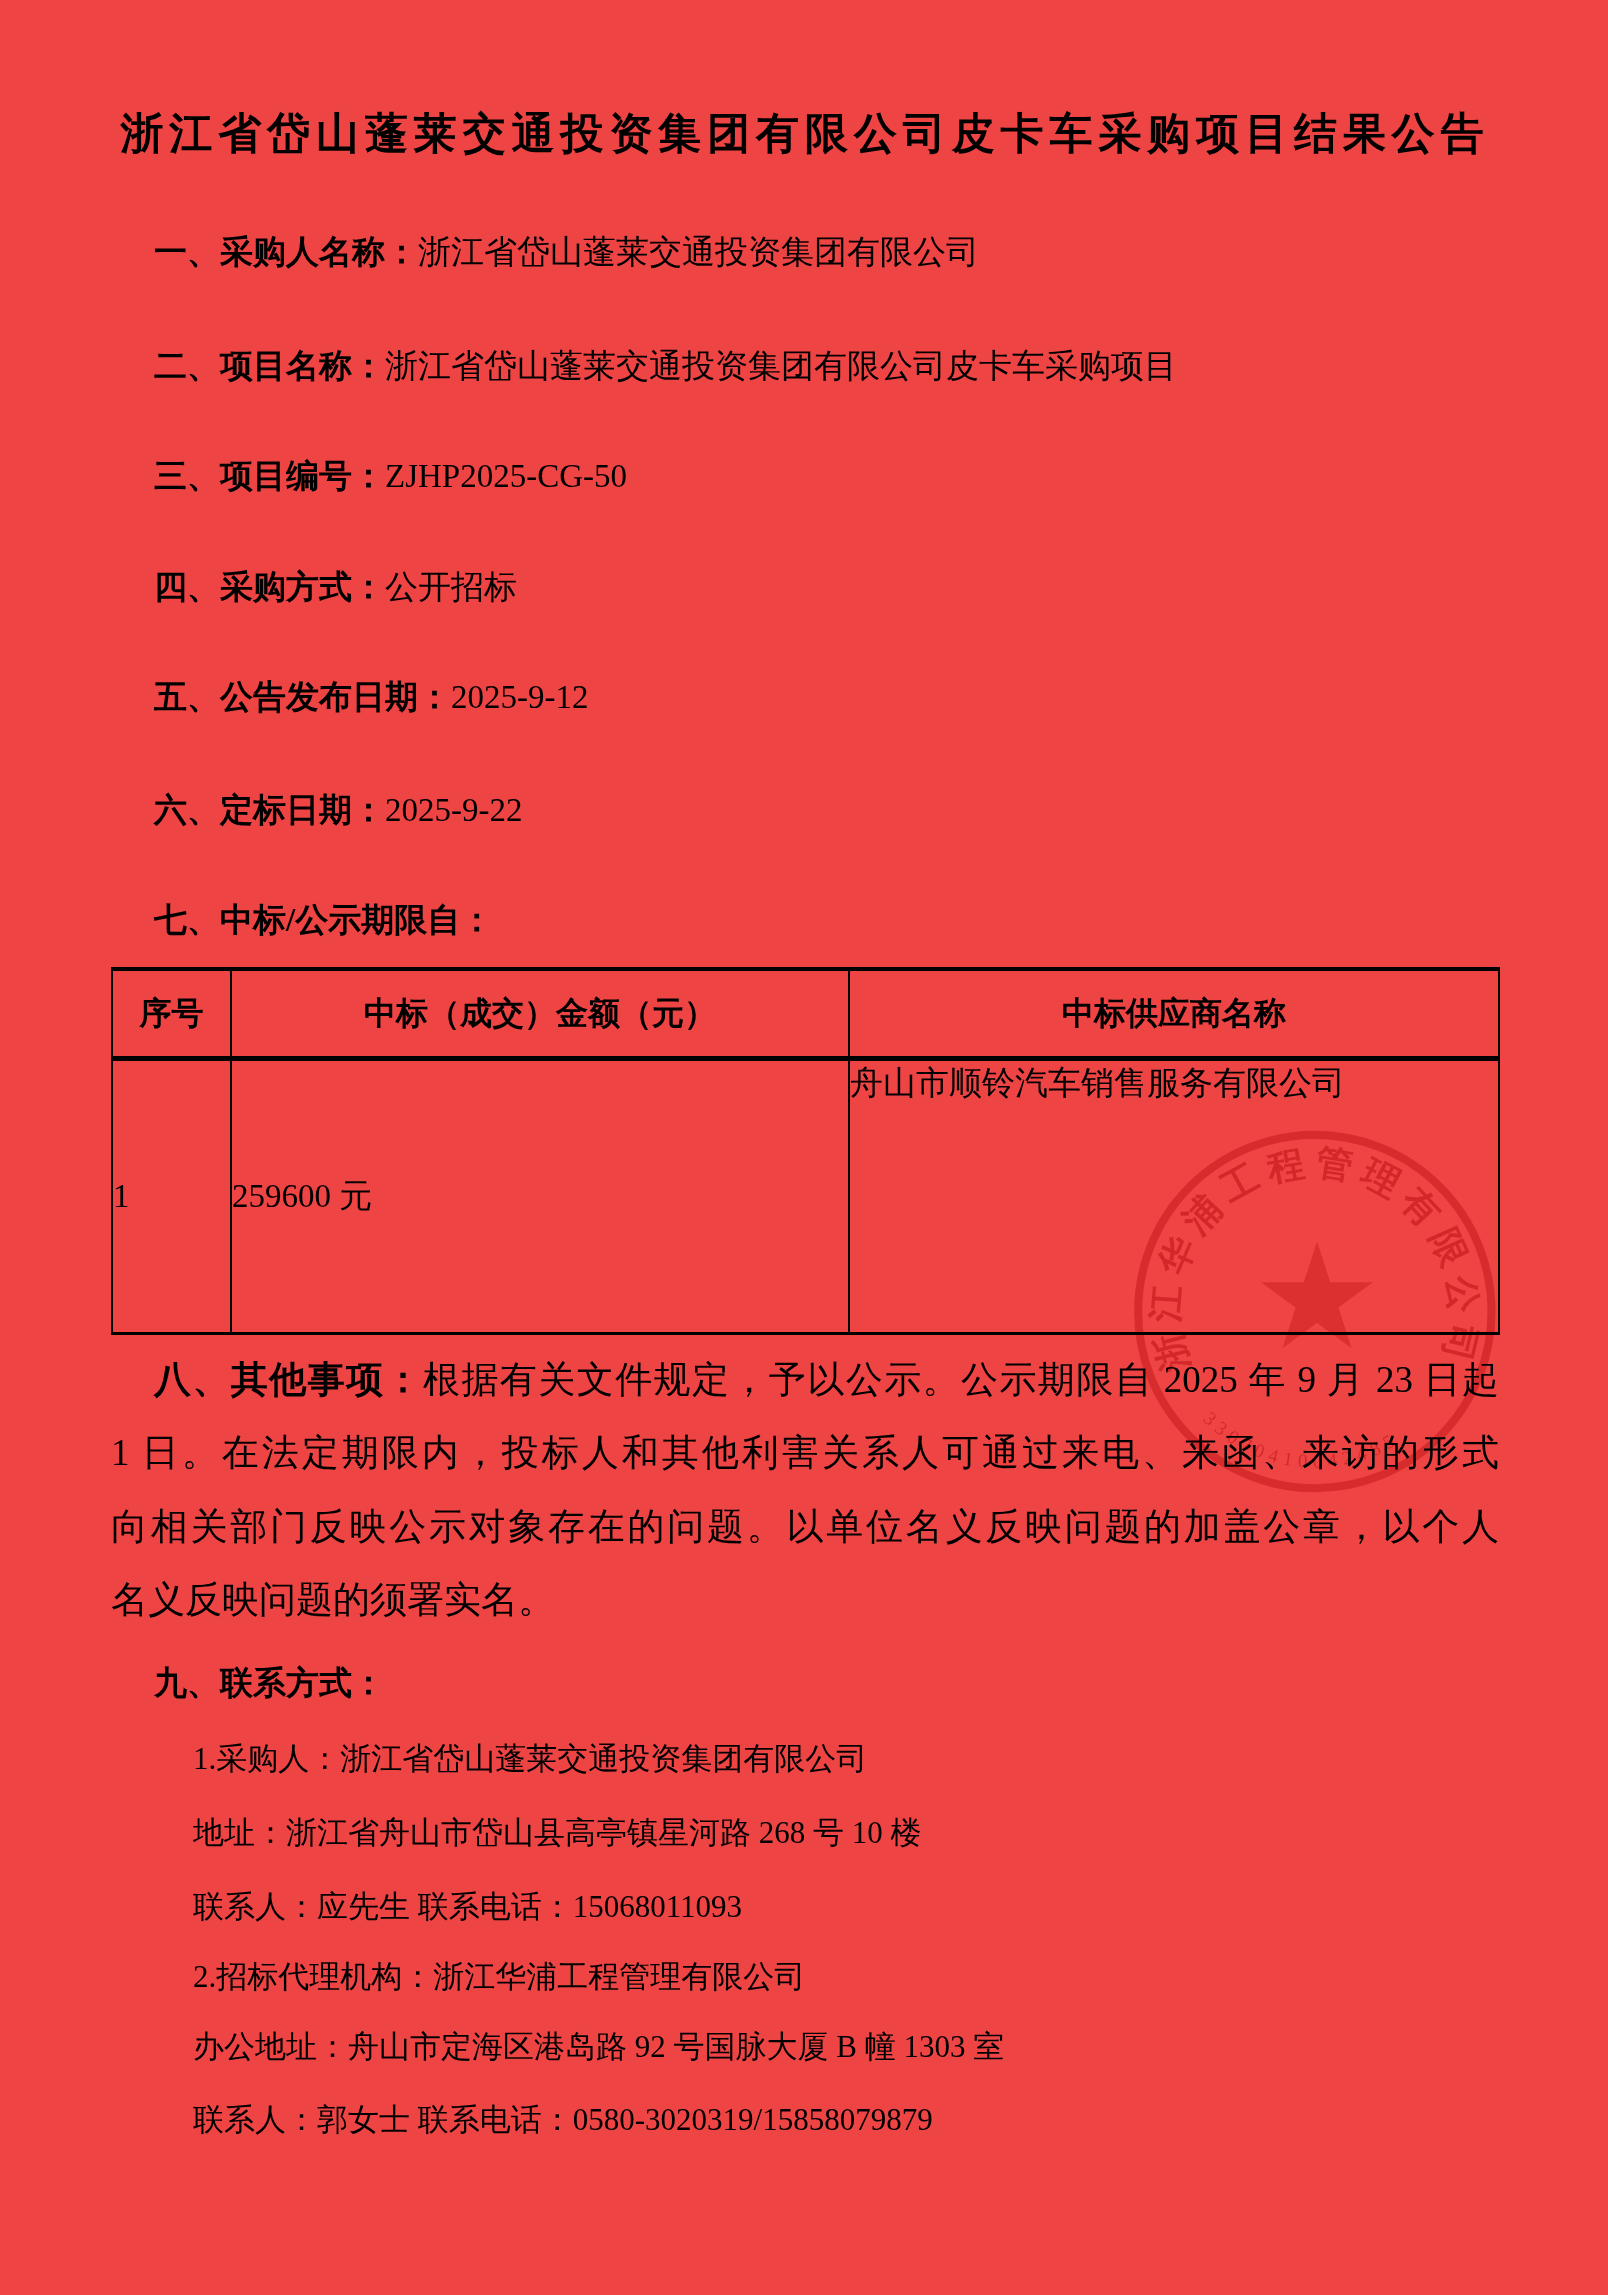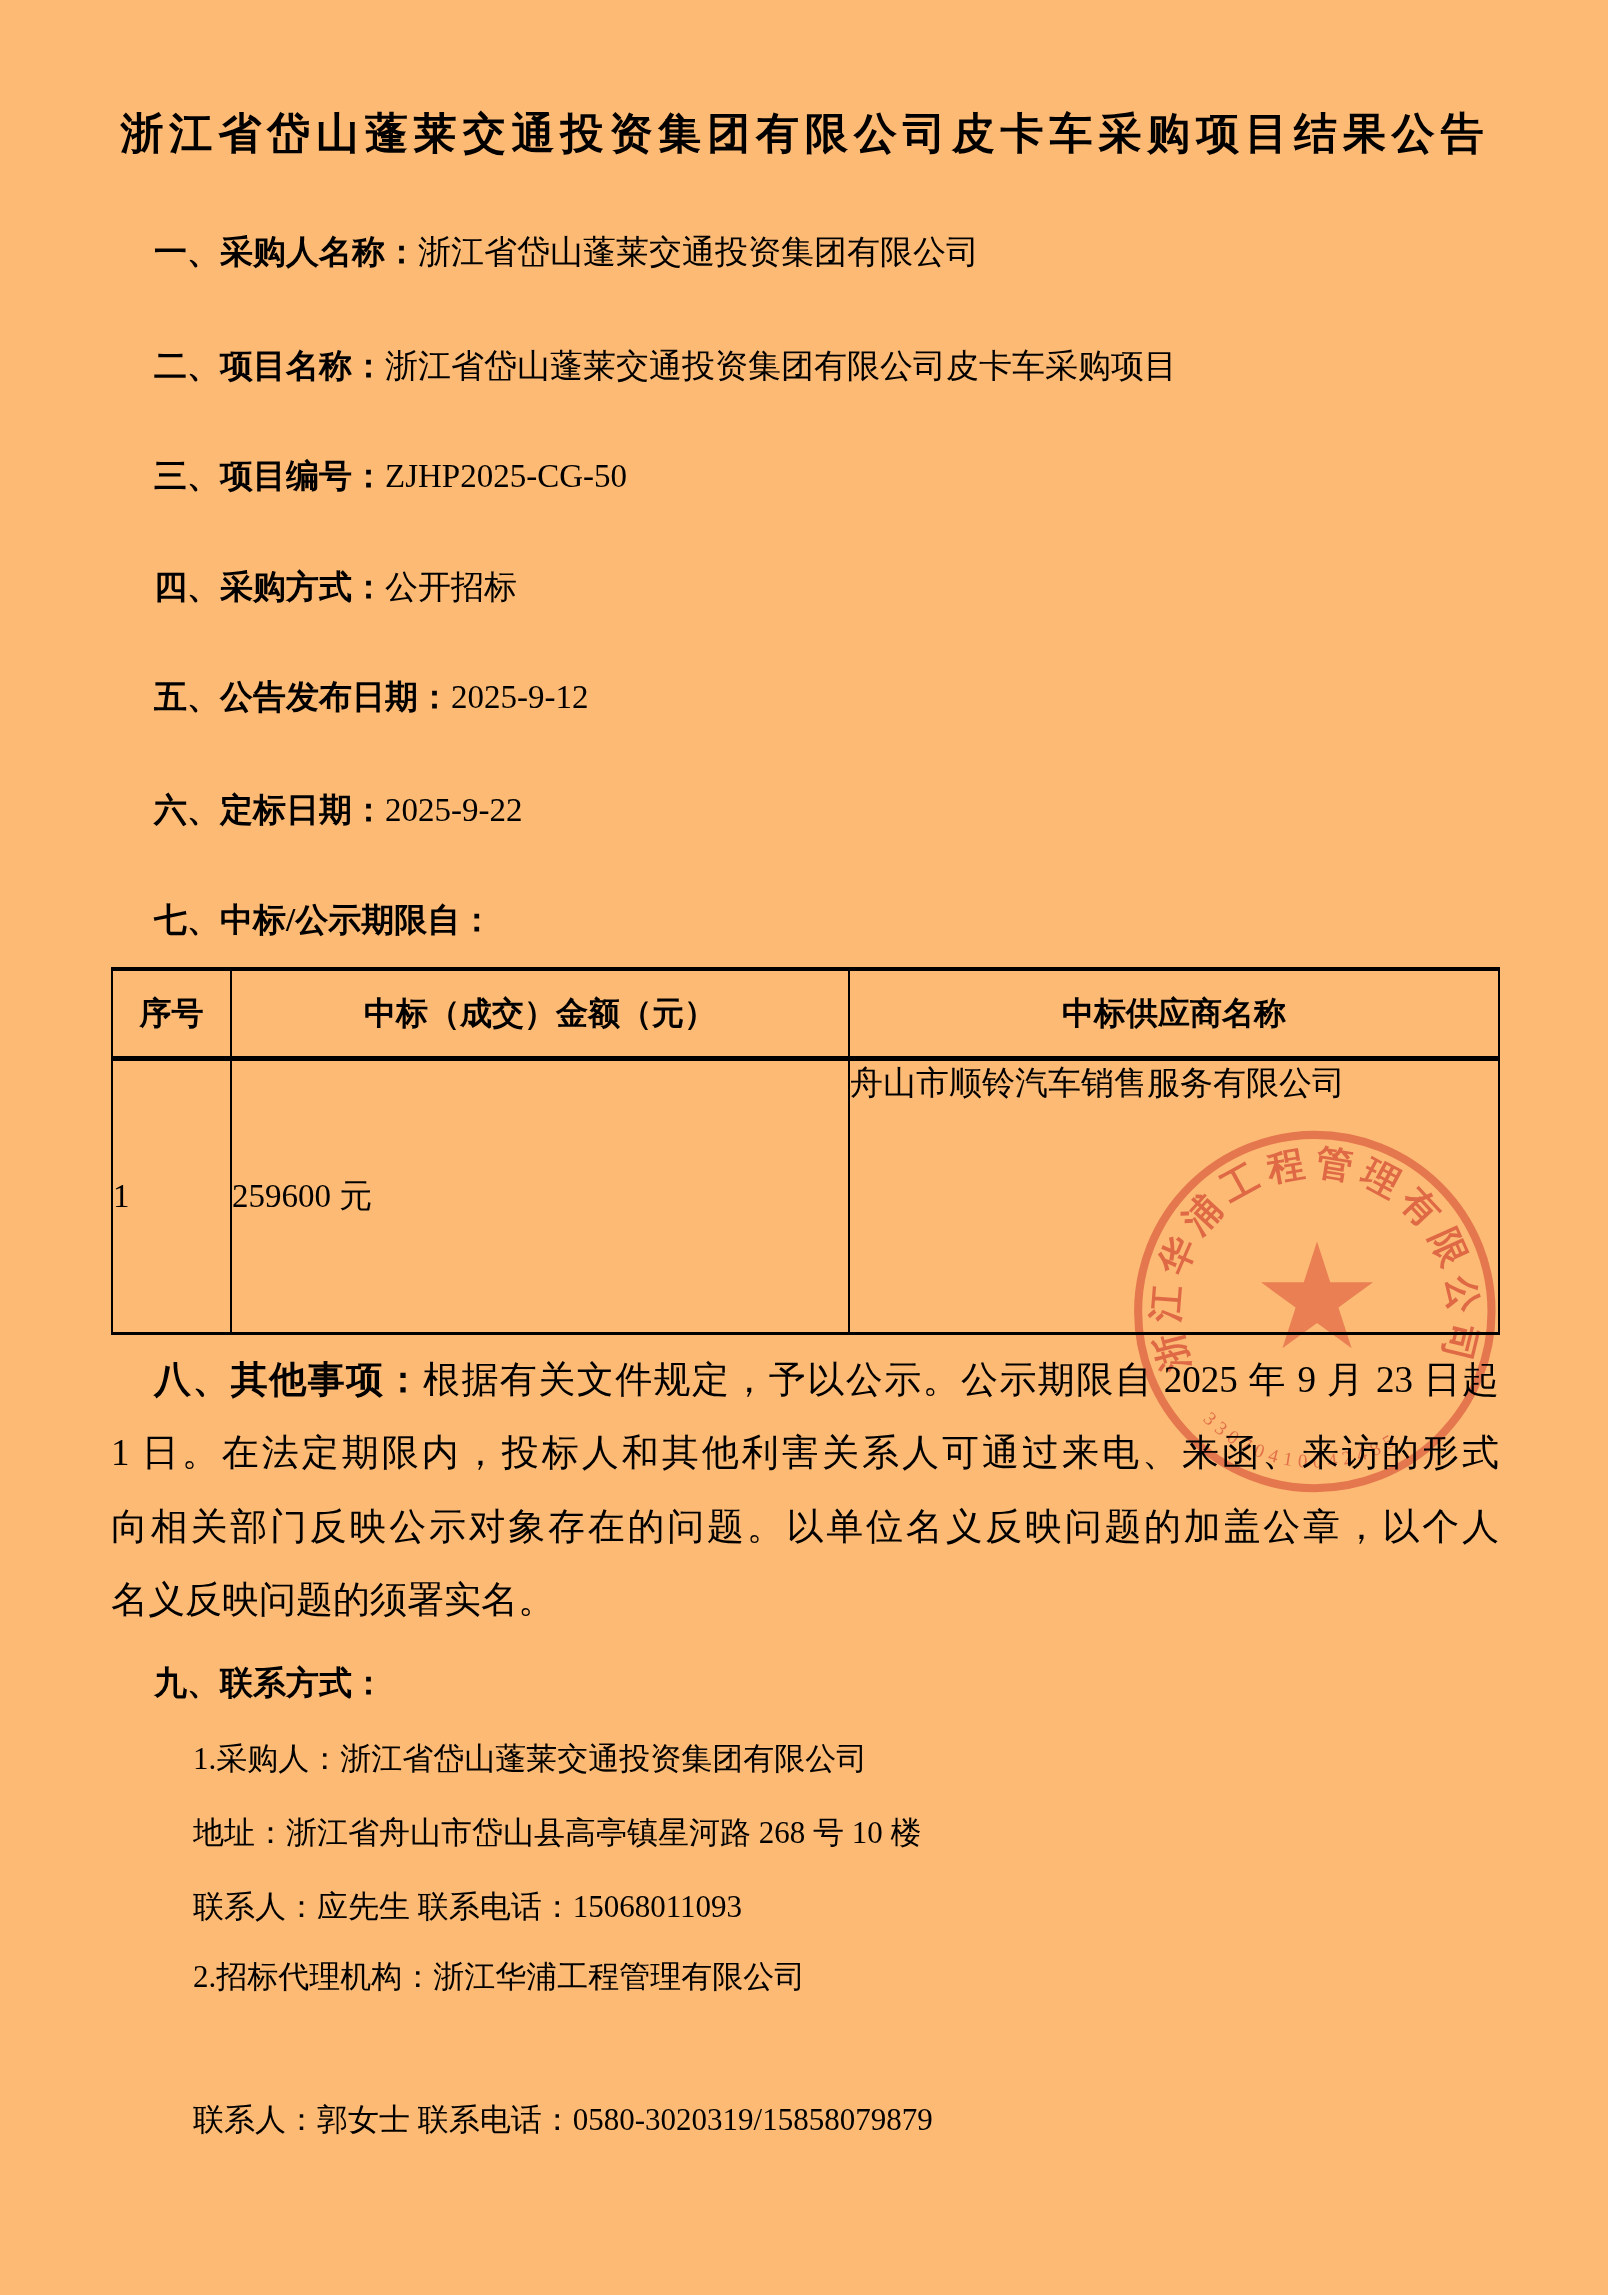--- a/index.html
+++ b/index.html
@@ -1,18 +1,18 @@
 <!DOCTYPE html>
 <html style="font-size:11.8px"><head>
 <meta charset="utf-8">
 <style>
   html,body{margin:0;padding:0;background:#ffffff;}
   body{width:1609px;height:2295px;position:relative;overflow:hidden;
        font-family:"Liberation Serif","DejaVu Serif",serif;color:#000;}
-  .page{position:absolute;left:0;top:0;width:1609px;height:2295px;background:#fdba74;}
+  .page{position:absolute;left:0;top:0;width:1609px;height:2295px;background:#ef4444;}
   .doc-title{position:absolute;left:111px;top:108px;width:1388px;text-align:center;
        font-size:43px;font-weight:700;letter-spacing:5.9px;line-height:1.2;white-space:nowrap;}
   .item{position:absolute;left:111px;width:1388px;box-sizing:border-box;padding-left:43px;
        font-size:33px;line-height:1.25;white-space:nowrap;}
   .item b{font-weight:700;}
   .i1{top:232px;} .i2{top:346px;} .i3{top:456px;} .i4{top:567px;}
   .i5{top:677px;} .i6{top:790px;} .i7{top:900px;}
   table.result{position:absolute;left:111px;top:967px;width:1388px;border-collapse:collapse;
        table-layout:fixed;border:2.2px solid #000;border-top:4.4px solid #000;border-bottom:3.7px solid #000;}
   table.result th{border:2.2px solid #000;border-bottom:5.2px solid #000;height:85px;
@@ -80,20 +80,21 @@
   <div class="p8line just l81"><b>八、其他事项：</b><span>根据有关文件规定，予以公示。公示期限自 2025 年 9 月 23 日起</span></div>
   <div class="p8line just l82">1 日。在法定期限内，投标人和其他利害关系人可通过来电、来函、来访的形式</div>
   <div class="p8line just l83">向相关部门反映公示对象存在的问题。以单位名义反映问题的加盖公章，以个人</div>
   <div class="p8line l84">名义反映问题的须署实名。</div>
 
   <div class="sec9">九、联系方式：</div>
   <div class="contact c1">1.采购人：浙江省岱山蓬莱交通投资集团有限公司</div>
   <div class="contact c2">地址：浙江省舟山市岱山县高亭镇星河路 268 号 10 楼</div>
   <div class="contact c3">联系人：应先生 联系电话：15068011093</div>
   <div class="contact c4">2.招标代理机构：浙江华浦工程管理有限公司</div>
+  <div class="contact c5">办公地址：舟山市定海区港岛路 92 号国脉大厦 B 幢 1303 室</div>
   <div class="contact c6">联系人：郭女士 联系电话：0580-3020319/15858079879</div>
 
   <svg class="seal" viewBox="0 0 580 580" xmlns="http://www.w3.org/2000/svg">
     <defs>
       <path id="nameArc" d="M 117.3 364.2 A 185 185 0 1 1 452.7 364.2" fill="none"></path>
       <path id="serialArc" d="M 117.9 416.5 A 212 212 0 0 0 452.1 416.5" fill="none"></path>
     </defs>
     <circle cx="285" cy="286" r="240" fill="none" stroke="rgba(206,74,84,0.58)" stroke-width="11"></circle>
     <polygon points="288,191 306,246.2 364.1,246.3 317.1,280.5 335,335.7 288,301.6 241,335.7 258.9,280.5 211.9,246.3 270,246.2" fill="rgba(213,88,98,0.55)"></polygon>
     <text font-size="50" font-weight="700" letter-spacing="11" fill="rgba(202,62,74,0.66)">

